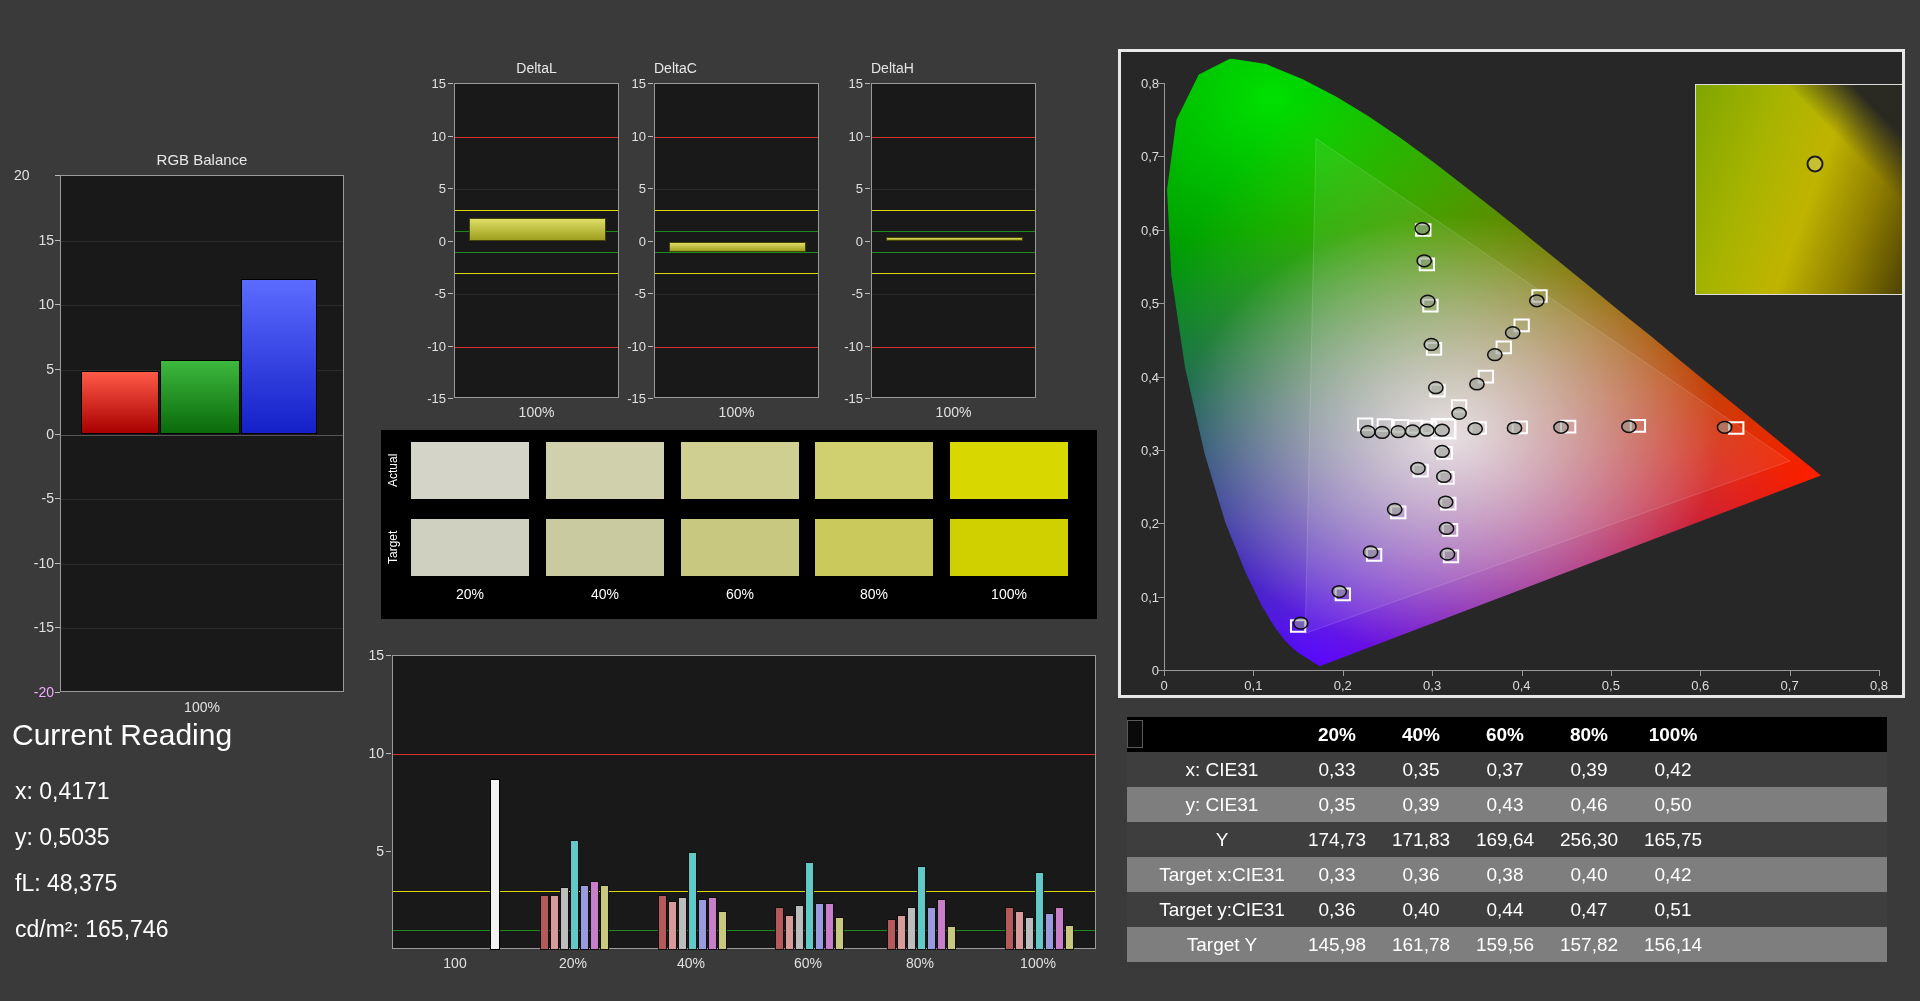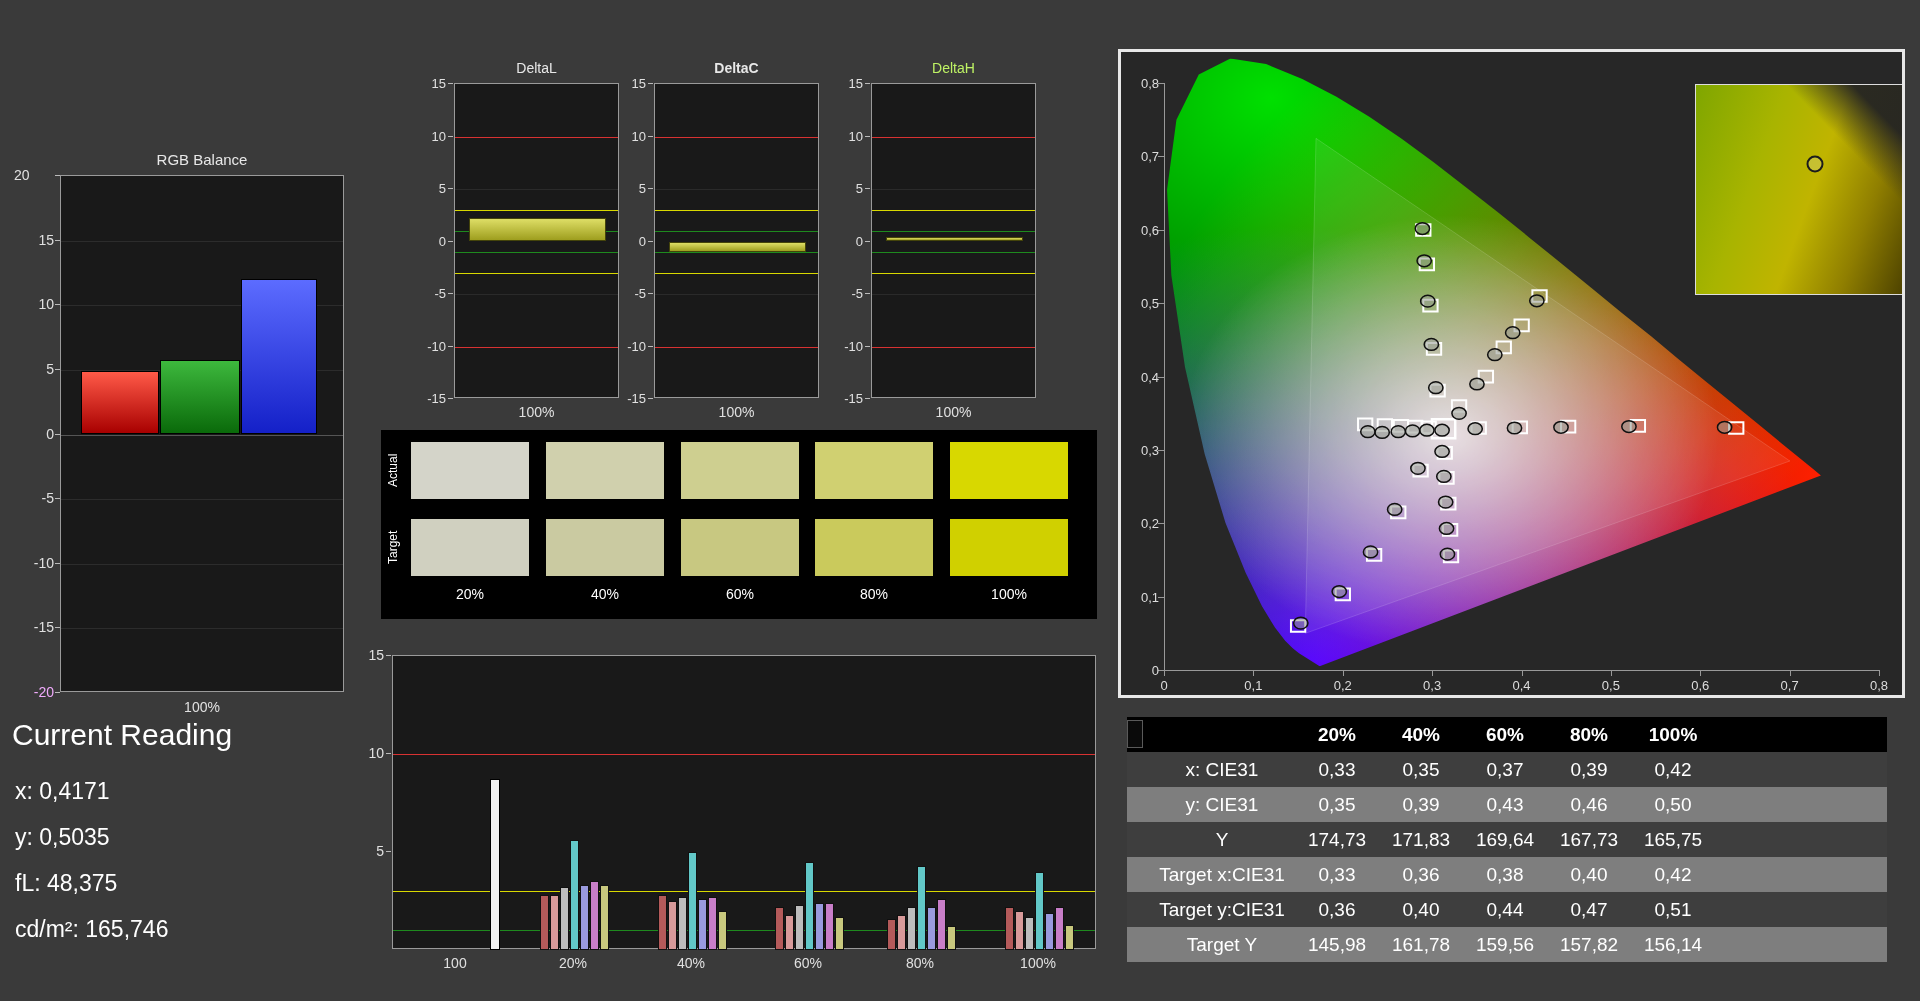--- a/index.html
+++ b/index.html
@@ -294,21 +294,21 @@
         <div class="tcell-val">0,43</div>
         <div class="tcell-val">0,46</div>
         <div class="tcell-val">0,50</div>
         <div></div>
       </div>
       <div class="trow dark">
         <div class="tcell-label">Y</div>
         <div class="tcell-val">174,73</div>
         <div class="tcell-val">171,83</div>
         <div class="tcell-val">169,64</div>
-        <div class="tcell-val">167,73</div>
+        <div class="tcell-val">256,30</div>
         <div class="tcell-val">165,75</div>
         <div></div>
       </div>
       <div class="trow light">
         <div class="tcell-label">Target x:CIE31</div>
         <div class="tcell-val">0,33</div>
         <div class="tcell-val">0,36</div>
         <div class="tcell-val">0,38</div>
         <div class="tcell-val">0,40</div>
         <div class="tcell-val">0,42</div>
@@ -376,21 +376,21 @@
     <div style="position: absolute; left: 448px; top: 188px; width: 5px; height: 1px; background: rgb(187, 187, 187);"></div>
     <div style="position: absolute; left: 412px; top: 240.5px; width: 34px; text-align: right; transform: translateY(-50%); font-size: 13px; color: rgb(224, 224, 224);">0</div>
     <div style="position: absolute; left: 448px; top: 240.5px; width: 5px; height: 1px; background: rgb(187, 187, 187);"></div>
     <div style="position: absolute; left: 412px; top: 293px; width: 34px; text-align: right; transform: translateY(-50%); font-size: 13px; color: rgb(224, 224, 224);">-5</div>
     <div style="position: absolute; left: 448px; top: 293px; width: 5px; height: 1px; background: rgb(187, 187, 187);"></div>
     <div style="position: absolute; left: 412px; top: 345.5px; width: 34px; text-align: right; transform: translateY(-50%); font-size: 13px; color: rgb(224, 224, 224);">-10</div>
     <div style="position: absolute; left: 448px; top: 345.5px; width: 5px; height: 1px; background: rgb(187, 187, 187);"></div>
     <div style="position: absolute; left: 412px; top: 398px; width: 34px; text-align: right; transform: translateY(-50%); font-size: 13px; color: rgb(224, 224, 224);">-15</div>
     <div style="position: absolute; left: 448px; top: 398px; width: 5px; height: 1px; background: rgb(187, 187, 187);"></div>
     <div style="position: absolute; left: 454px; top: 404px; width: 165px; text-align: center; font-size: 14px; color: rgb(224, 224, 224);">100%</div>
-    <div style="position: absolute; left: 654px; top: 60px; width: 165px; text-align: center; font-size: 14px; color: rgb(232, 232, 232); font-weight: bold;">DeltaC</div>
+    <div style="position: absolute; left: 654px; top: 60px; width: 165px; text-align: left; font-size: 14px; color: rgb(232, 232, 232);">DeltaC</div>
     <div style="position: absolute; left: 654px; top: 83px; width: 165px; height: 315px; background: rgb(25, 25, 25); border: 1px solid rgb(154, 154, 154); box-sizing: border-box;">
       <div style="position: absolute; left: 0px; top: 105px; width: 100%; height: 1px; background: rgb(42, 42, 42);"></div>
       <div style="position: absolute; left: 0px; top: 210px; width: 100%; height: 1px; background: rgb(42, 42, 42);"></div>
       <div style="position: absolute; left: 0px; top: 52.5px; width: 100%; height: 1px; background: rgb(216, 50, 50);"></div>
       <div style="position: absolute; left: 0px; top: 262.5px; width: 100%; height: 1px; background: rgb(216, 50, 50);"></div>
       <div style="position: absolute; left: 0px; top: 126px; width: 100%; height: 1px; background: rgb(216, 216, 0);"></div>
       <div style="position: absolute; left: 0px; top: 189px; width: 100%; height: 1px; background: rgb(216, 216, 0);"></div>
       <div style="position: absolute; left: 0px; top: 147px; width: 100%; height: 1px; background: rgb(30, 138, 30);"></div>
       <div style="position: absolute; left: 0px; top: 168px; width: 100%; height: 1px; background: rgb(30, 138, 30);"></div>
       <div style="position: absolute; left: 14px; top: 157.5px; width: 137px; height: 10.5px; background: linear-gradient(rgb(222, 222, 102), rgb(158, 158, 30)); border: 1px solid rgb(68, 68, 10); box-sizing: border-box;"></div>
@@ -403,21 +403,21 @@
     <div style="position: absolute; left: 648px; top: 188px; width: 5px; height: 1px; background: rgb(187, 187, 187);"></div>
     <div style="position: absolute; left: 612px; top: 240.5px; width: 34px; text-align: right; transform: translateY(-50%); font-size: 13px; color: rgb(224, 224, 224);">0</div>
     <div style="position: absolute; left: 648px; top: 240.5px; width: 5px; height: 1px; background: rgb(187, 187, 187);"></div>
     <div style="position: absolute; left: 612px; top: 293px; width: 34px; text-align: right; transform: translateY(-50%); font-size: 13px; color: rgb(224, 224, 224);">-5</div>
     <div style="position: absolute; left: 648px; top: 293px; width: 5px; height: 1px; background: rgb(187, 187, 187);"></div>
     <div style="position: absolute; left: 612px; top: 345.5px; width: 34px; text-align: right; transform: translateY(-50%); font-size: 13px; color: rgb(224, 224, 224);">-10</div>
     <div style="position: absolute; left: 648px; top: 345.5px; width: 5px; height: 1px; background: rgb(187, 187, 187);"></div>
     <div style="position: absolute; left: 612px; top: 398px; width: 34px; text-align: right; transform: translateY(-50%); font-size: 13px; color: rgb(224, 224, 224);">-15</div>
     <div style="position: absolute; left: 648px; top: 398px; width: 5px; height: 1px; background: rgb(187, 187, 187);"></div>
     <div style="position: absolute; left: 654px; top: 404px; width: 165px; text-align: center; font-size: 14px; color: rgb(224, 224, 224);">100%</div>
-    <div style="position: absolute; left: 871px; top: 60px; width: 165px; text-align: center; font-size: 14px; color: #bef264;">DeltaH</div>
+    <div style="position: absolute; left: 871px; top: 60px; width: 165px; font-size: 14px; color: #e5e5e5;">DeltaH</div>
     <div style="position: absolute; left: 871px; top: 83px; width: 165px; height: 315px; background: rgb(25, 25, 25); border: 1px solid rgb(154, 154, 154); box-sizing: border-box;">
       <div style="position: absolute; left: 0px; top: 105px; width: 100%; height: 1px; background: rgb(42, 42, 42);"></div>
       <div style="position: absolute; left: 0px; top: 210px; width: 100%; height: 1px; background: rgb(42, 42, 42);"></div>
       <div style="position: absolute; left: 0px; top: 52.5px; width: 100%; height: 1px; background: rgb(216, 50, 50);"></div>
       <div style="position: absolute; left: 0px; top: 262.5px; width: 100%; height: 1px; background: rgb(216, 50, 50);"></div>
       <div style="position: absolute; left: 0px; top: 126px; width: 100%; height: 1px; background: rgb(216, 216, 0);"></div>
       <div style="position: absolute; left: 0px; top: 189px; width: 100%; height: 1px; background: rgb(216, 216, 0);"></div>
       <div style="position: absolute; left: 0px; top: 147px; width: 100%; height: 1px; background: rgb(30, 138, 30);"></div>
       <div style="position: absolute; left: 0px; top: 168px; width: 100%; height: 1px; background: rgb(30, 138, 30);"></div>
       <div style="position: absolute; left: 14px; top: 152.775px; width: 137px; height: 4.725px; background: linear-gradient(rgb(222, 222, 102), rgb(158, 158, 30)); border: 1px solid rgb(68, 68, 10); box-sizing: border-box;"></div>

